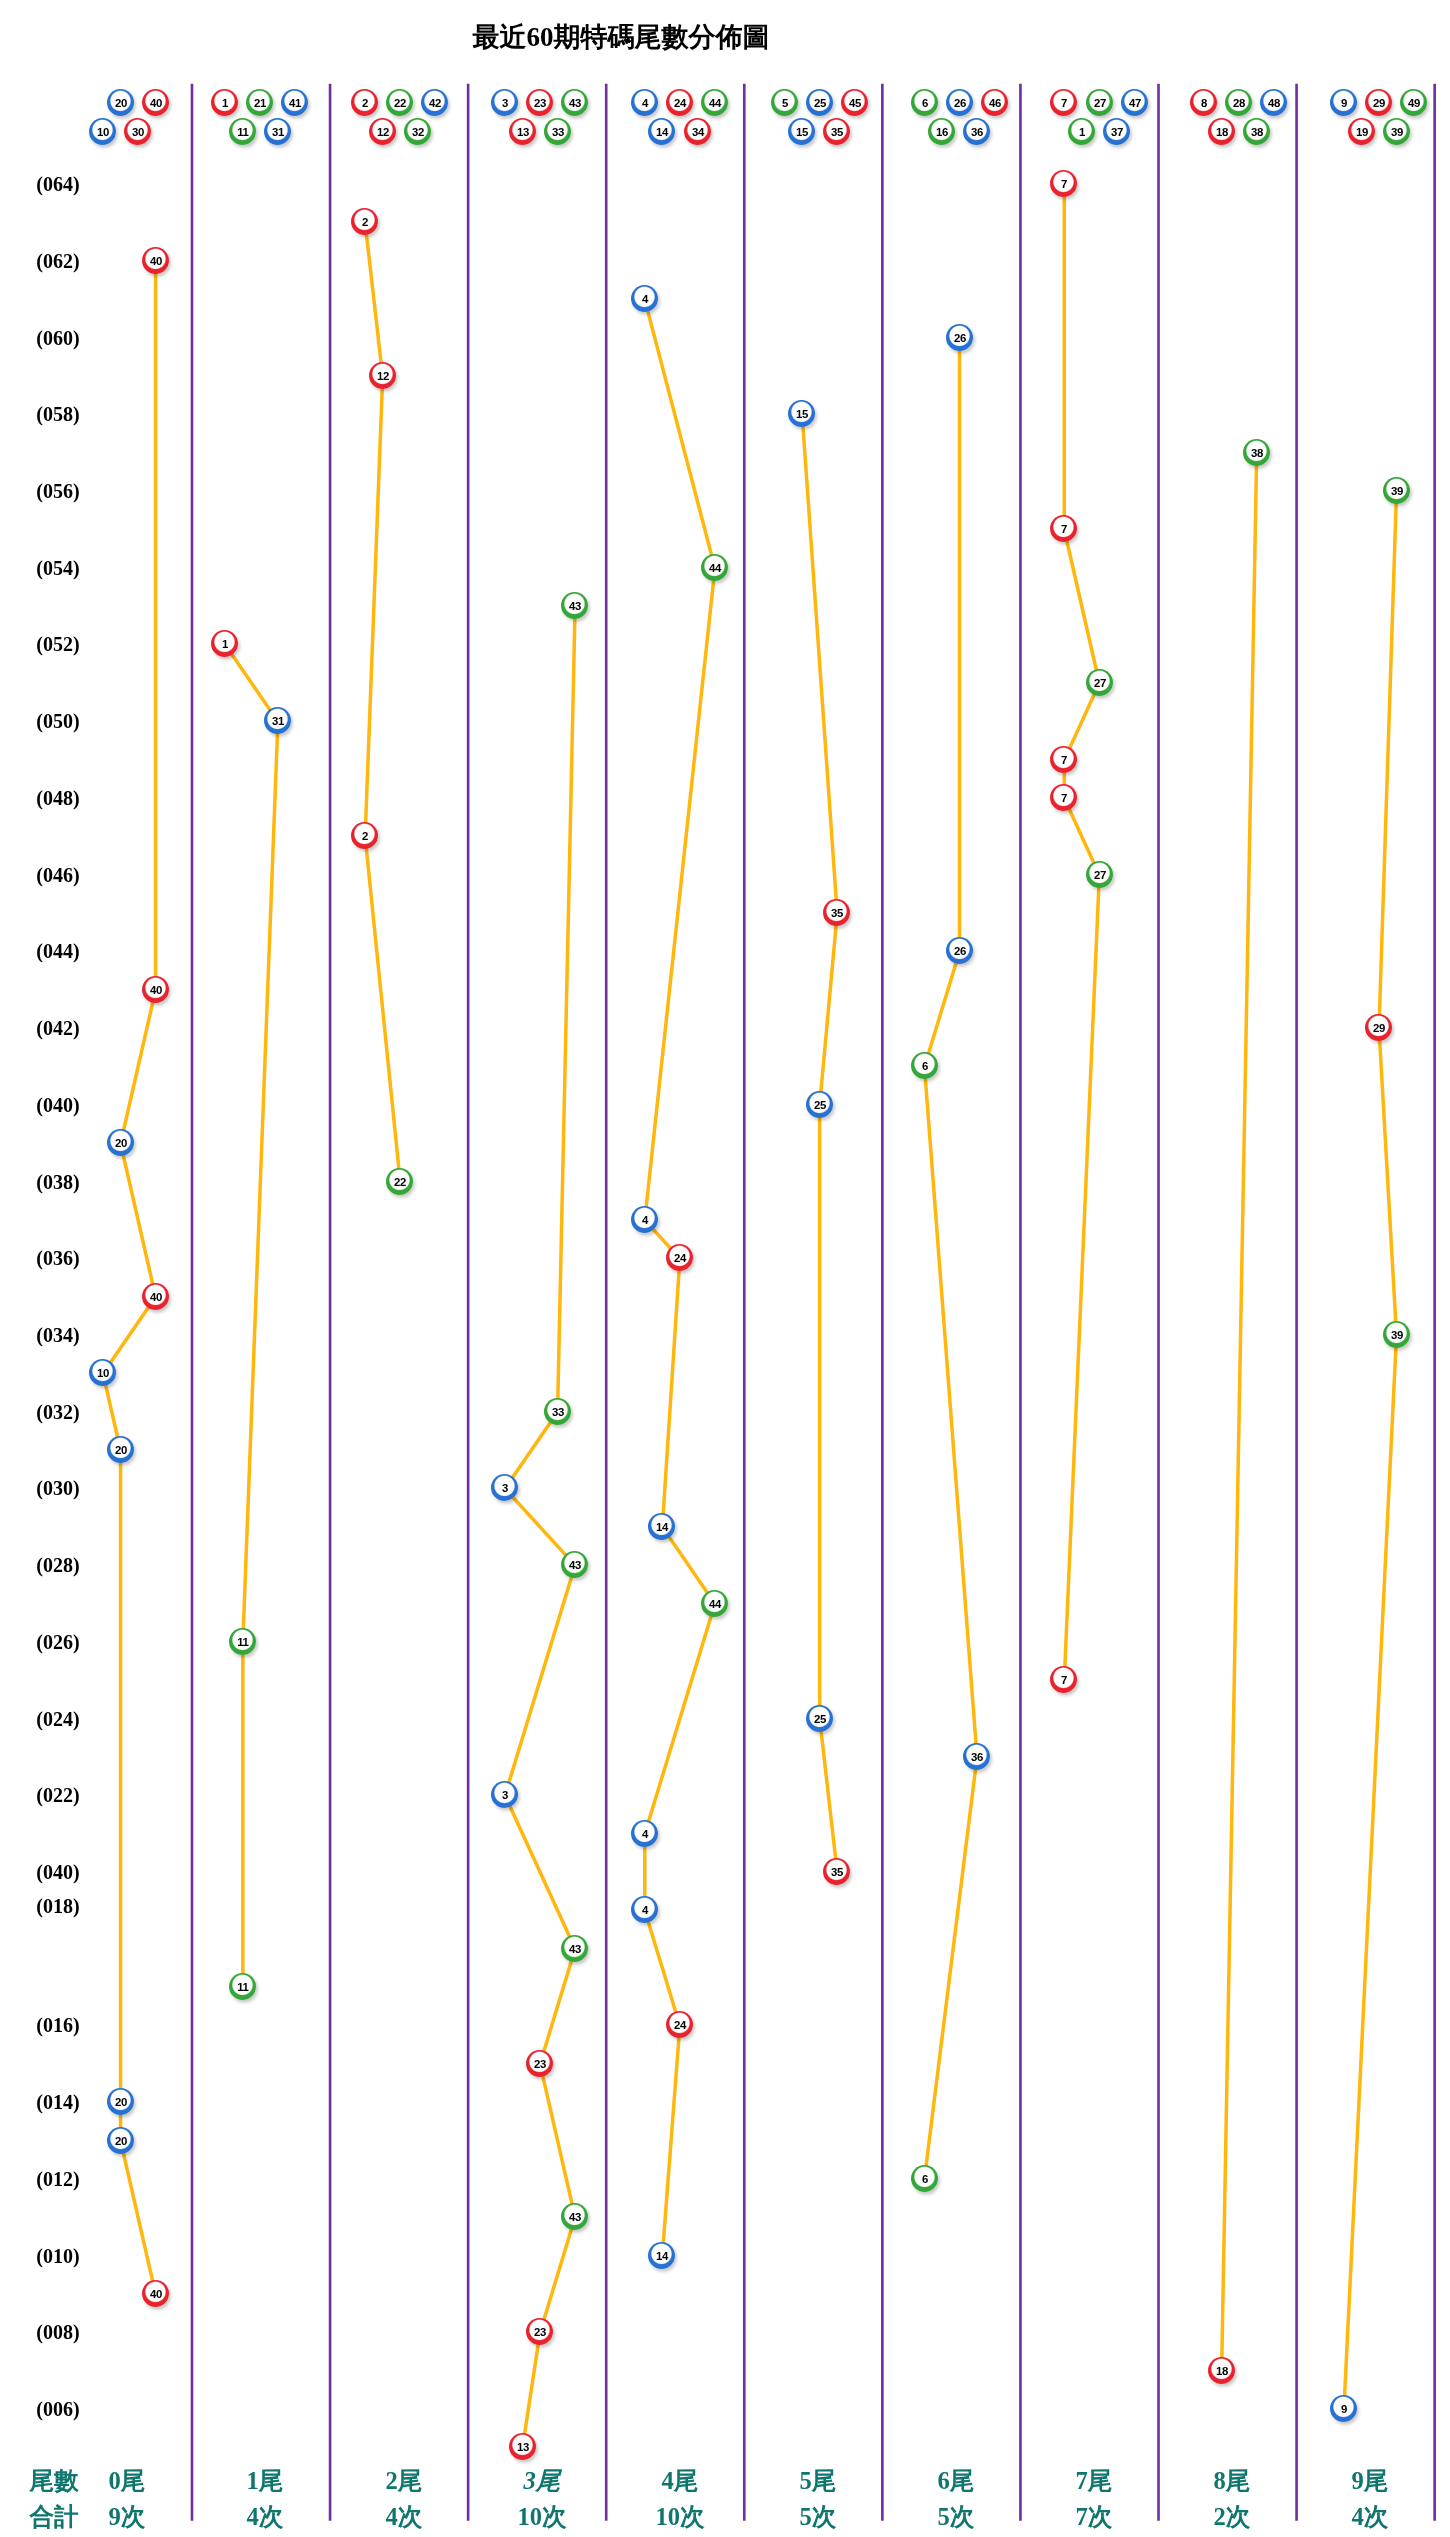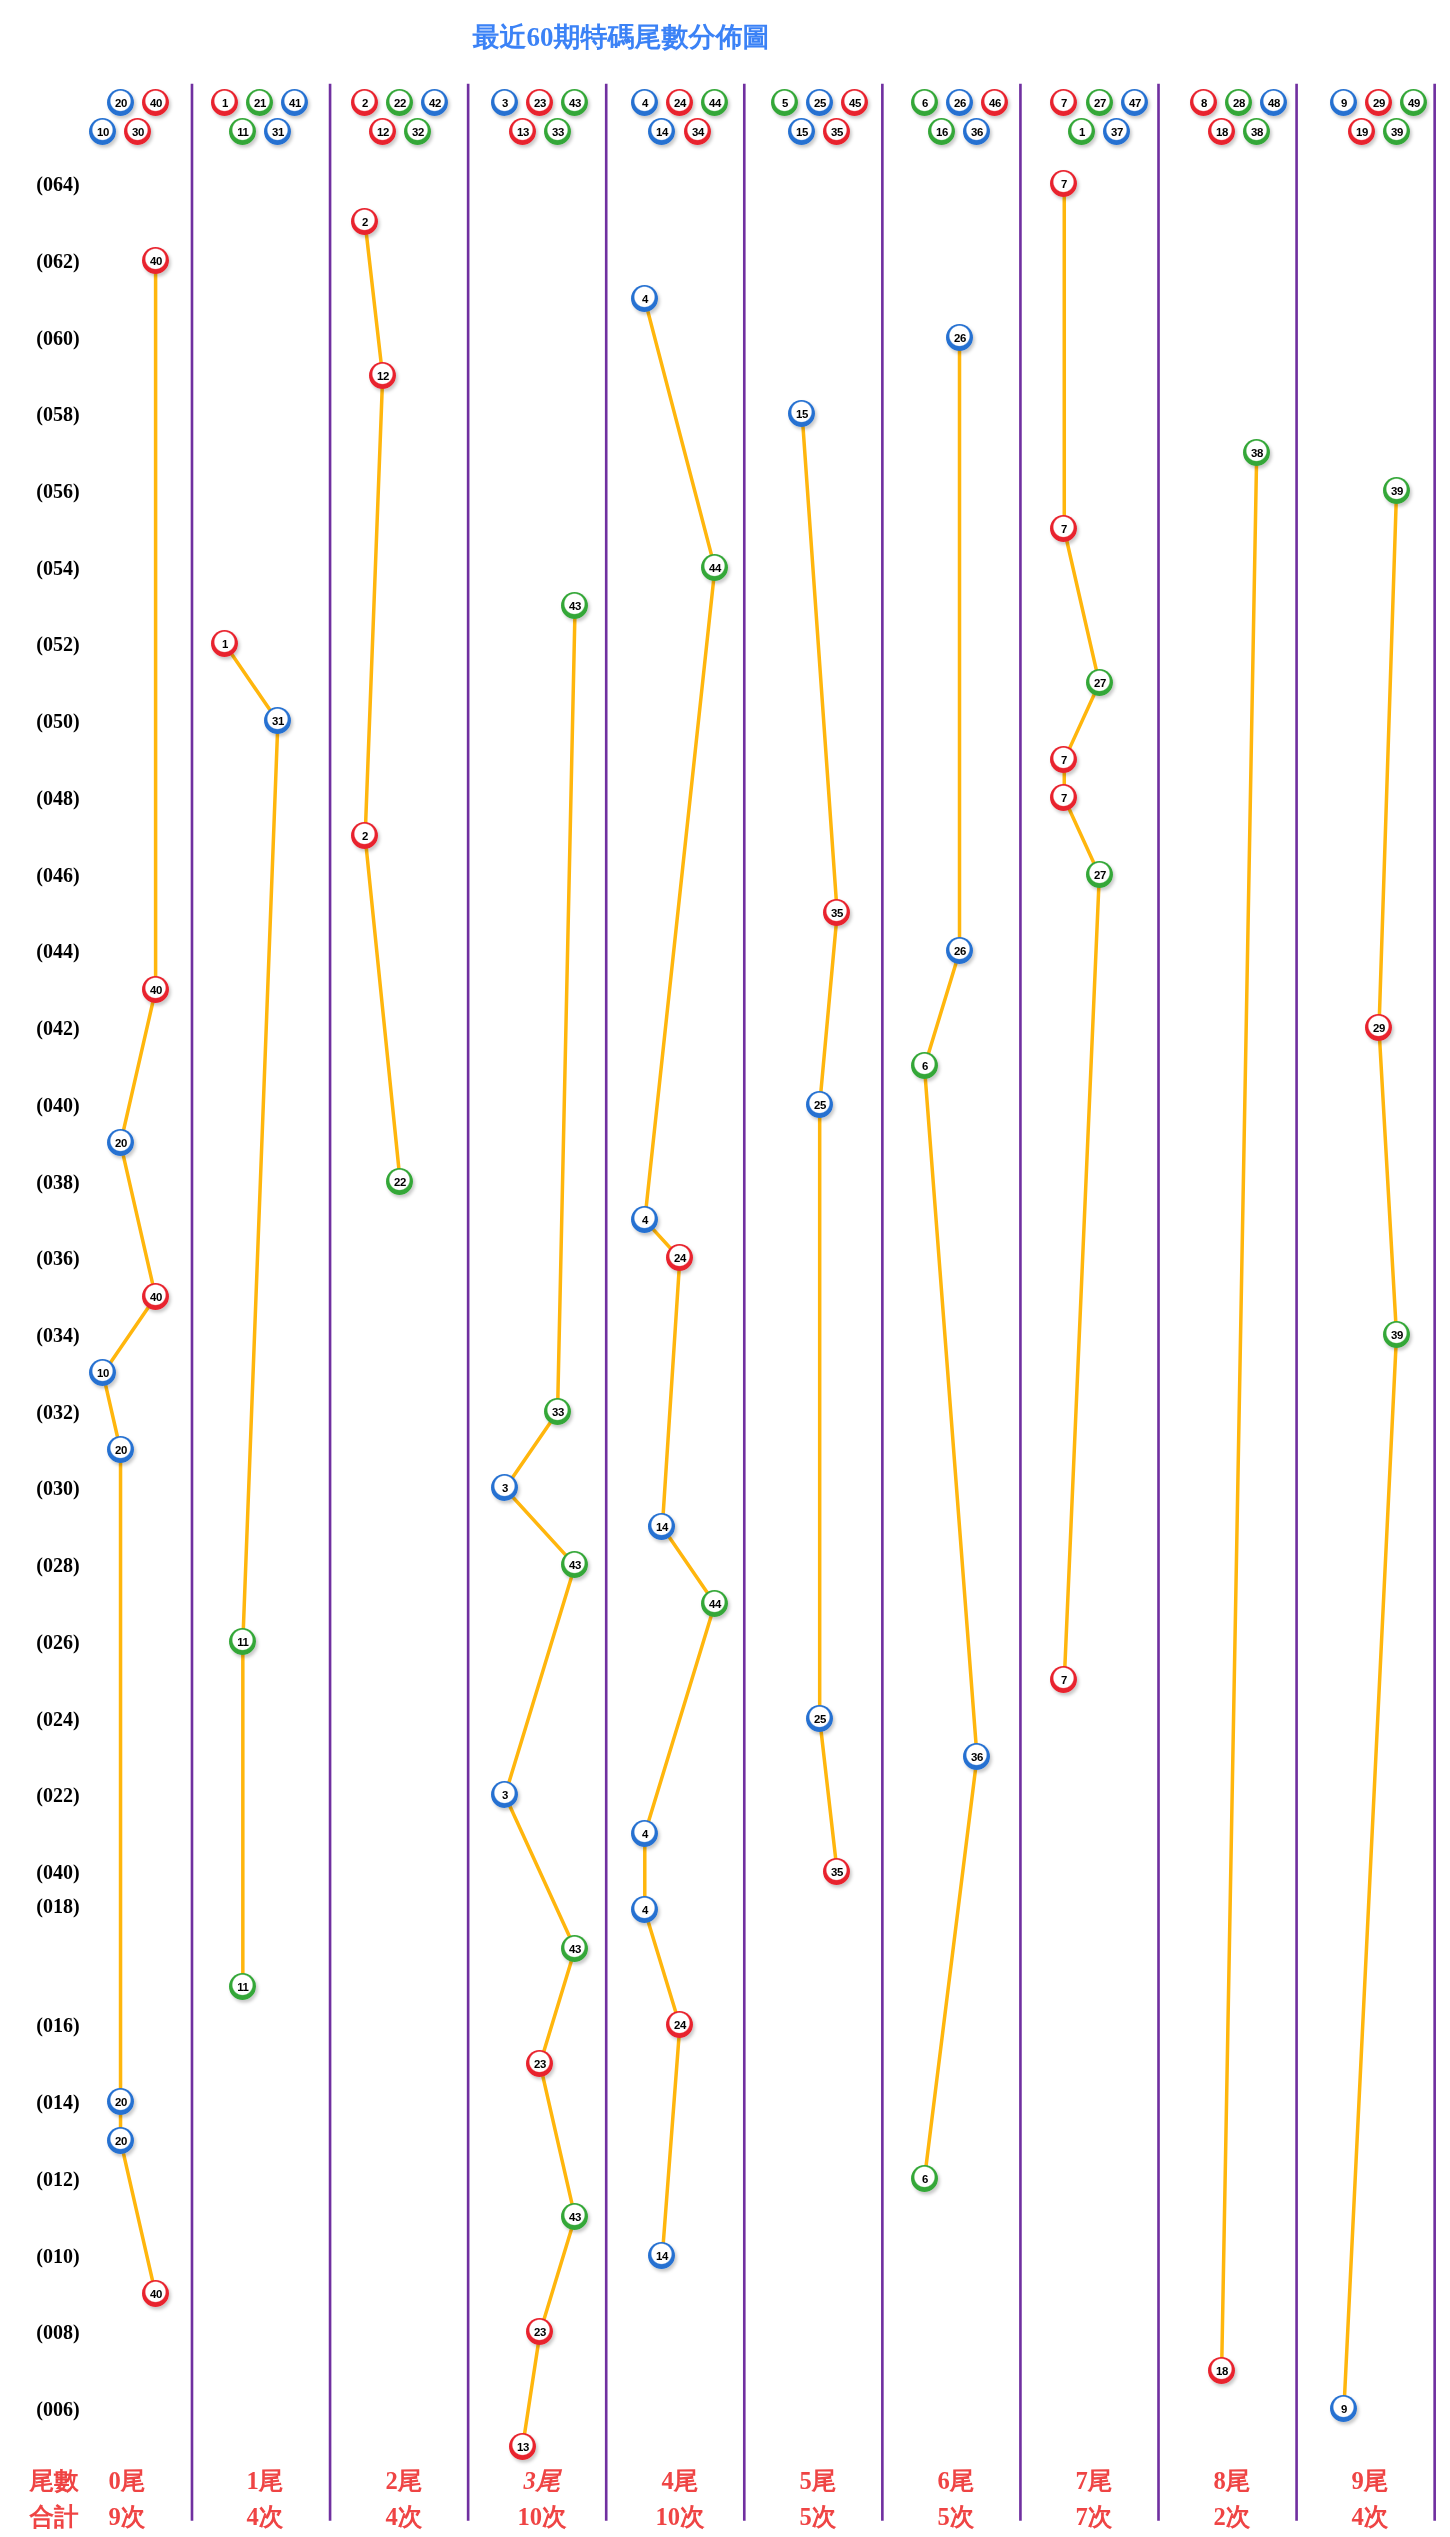--- a/index.html
+++ b/index.html
@@ -1,31 +1,31 @@
 <!DOCTYPE html>
 <html style="font-size:14px"><head>
 <meta charset="utf-8">
 <style>
   html,body{margin:0;padding:0;background:#fff;}
   #canvas{position:relative;width:1450px;height:2538px;background:#fff;overflow:hidden;
           font-family:"Liberation Sans",sans-serif;}
   #chart-title{position:absolute;left:621px;top:19.3px;transform:translateX(-50%);
-          font:700 27px "Liberation Serif",serif;color:#3b82f6;white-space:nowrap;}
+          font:700 27px "Liberation Serif",serif;color:#000000;white-space:nowrap;}
   #lines{position:absolute;left:0;top:0;}
   .ball{position:absolute;width:27px;height:27px;margin:-13.6px 0 0 -13.6px;border-radius:50%;
         display:flex;align-items:center;justify-content:center;
         font:700 11.4px "Liberation Sans",sans-serif;color:#000;letter-spacing:-0.4px;
         box-shadow:1.8px 2.6px 3.5px rgba(0,0,0,.22);}
   .ball-red{background:radial-gradient(circle at 50% 44%,#fff 0 47%,#e8232e 53% 80%,#9a0a14 100%);}
   .ball-blue{background:radial-gradient(circle at 50% 44%,#fff 0 47%,#2671d1 53% 80%,#0c3f92 100%);}
   .ball-green{background:radial-gradient(circle at 50% 44%,#fff 0 47%,#34a738 53% 80%,#177a1f 100%);}
   .ylabel{position:absolute;transform:translate(-50%,-50%);
           font:700 20px "Liberation Serif",serif;color:#000;white-space:nowrap;}
   .flabel{position:absolute;transform:translate(-50%,-50%);
-          font:700 24.6px "Liberation Serif",serif;color:#ef4444;white-space:nowrap;}
+          font:700 24.6px "Liberation Serif",serif;color:#0f766e;white-space:nowrap;}
 </style>
 </head>
 <body>
 
 <div id="canvas">
   <div id="chart-title">最近60期特碼尾數分佈圖</div>
   <svg id="lines" width="1450" height="2538" viewBox="0 0 1654 2894">
       <line x1="219" x2="219" y1="95" y2="2875" stroke="#7030A0" stroke-width="3"></line>
       <line x1="376.5" x2="376.5" y1="95" y2="2875" stroke="#7030A0" stroke-width="3"></line>
       <line x1="534" x2="534" y1="95" y2="2875" stroke="#7030A0" stroke-width="3"></line>

